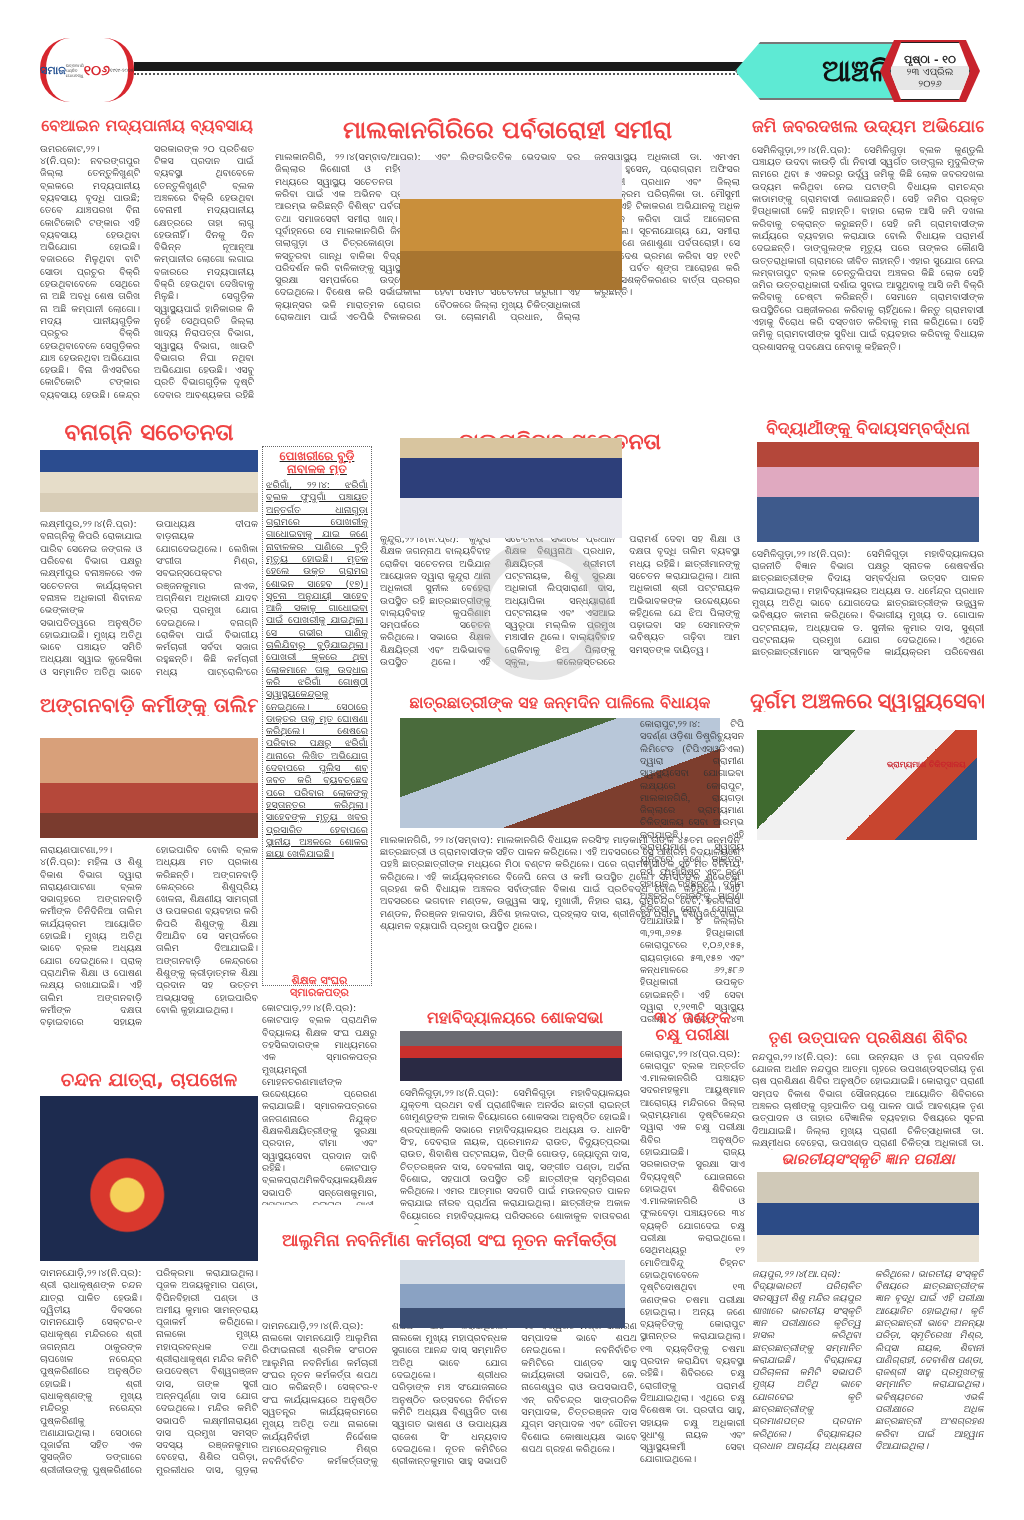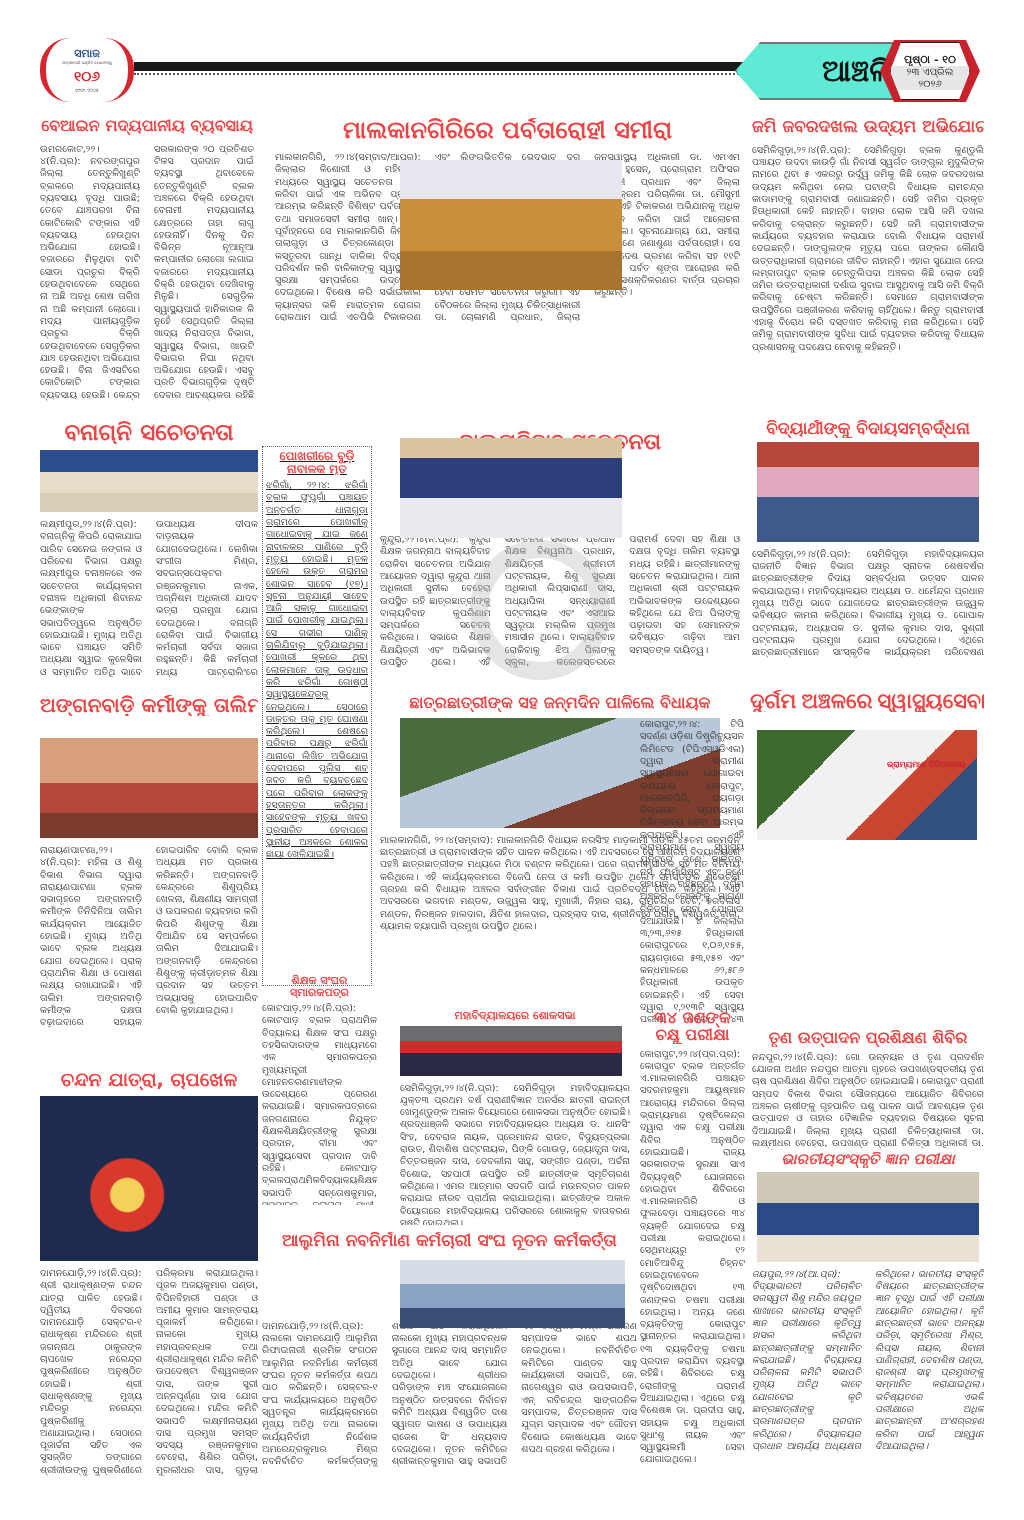--- a/index.html
+++ b/index.html
@@ -1,21 +1,21 @@
 <!DOCTYPE html>
 <html><head>
 <meta charset="utf-8">
 <style>
   * { box-sizing: border-box; margin: 0; padding: 0; }
   html, body { width: 1024px; height: 1520px; background: #fff; overflow: hidden; }
   body { font-family: "DejaVu Sans", sans-serif; color: #222; position: relative; }
 
   
   .masthead { position: absolute; left: 0; top: 0; width: 1024px; height: 110px; }
-  .logo { position: absolute; left: 40px; top: 38px; width: 94px; height: 64px; border-left: 6px solid #d7262e; border-right: 6px solid #d7262e; border-radius: 30px; display:flex; flex-direction:column; align-items:center; justify-content:center; }
+  .logo { position: absolute; left: 40px; top: 38px; width: 94px; height: 64px; border-left: 6px solid #d7262e; border-right: 6px solid #d7262e; border-radius: 30px; display:flex; flex-direction:row; align-items:center; justify-content:center; }
   .logo .t1 { font-size: 11px; color: #1f4d8f; font-weight: bold; }
   .logo .t2 { font-size: 4px; color:#333; }
   .logo .num { font-size: 14px; font-weight: bold; color: #d7262e; line-height: 22px; }
   .logo .yrs { font-size: 5px; color: #333; }
   .rule-thick { position: absolute; left: 134px; top: 62px; width: 620px; height: 9px; background: #1a1a1a; }
   .rule-dots { position: absolute; left: 134px; top: 73px; width: 620px; height: 3px; border-top: 2px dotted #555; }
   .section-tab { position: absolute; left: 735px; top: 42px; width: 180px; height: 58px; background: #5eead4; border: 2px solid #777; clip-path: polygon(14% 0, 100% 0, 100% 100%, 14% 100%, 0 50%); display:flex; align-items:center; justify-content:flex-end; padding-left:10px; }
   .section-tab span { font-size: 30px; font-weight: bold; color: #111; }
   .page-badge { position: absolute; left: 880px; top: 40px; width: 100px; height: 62px; background: #c8232c; clip-path: polygon(14% 0, 86% 0, 100% 50%, 86% 100%, 14% 100%, 0 50%); }
   .page-badge-inner { position:absolute; left: 890px; top: 42px; width: 80px; height: 58px; background: #fff; border: 1px solid #222; clip-path: polygon(14% 0, 86% 0, 100% 50%, 86% 100%, 14% 100%, 0 50%); display:flex; flex-direction:column; align-items:center; justify-content:center; }
@@ -126,21 +126,21 @@
 <div class="photo ph-health" style="left:757px;top:730px;width:220px;height:110px;">
   <span style="position:absolute;left:130px;top:30px;font-size:8px;color:#c8232c;font-weight:bold;">ଭ୍ରାମ୍ୟମାଣ ଚିକିତ୍ସାଳୟ</span>
 </div>
 
 <article class="block" style="left:262px;top:975px;width:115px;height:230px;">
   <h3 class="headline" style="font-size:11px;white-space:normal;margin-bottom:4px;">ଶିକ୍ଷକ ସଂଘର ସ୍ମାରକପତ୍ର</h3>
   <p class="body-text">କୋଟପାଡ଼,୨୨।୪(ନି.ପ୍ର): କୋଟପାଡ଼ ବ୍ଲକ ପ୍ରାଥମିକ ବିଦ୍ୟାଳୟ ଶିକ୍ଷକ ସଂଘ ପକ୍ଷରୁ ତହସିଲଦାରଙ୍କ ମାଧ୍ୟମରେ ଏକ ସ୍ମାରକପତ୍ର ମୁଖ୍ୟମନ୍ତ୍ରୀ ମୋହନଚରଣମାଝୀଙ୍କ ଉଦ୍ଦେଶ୍ୟରେ ପ୍ରେରଣ କରାଯାଇଛି। ସ୍ମାରକପତ୍ରରେ ଜନଗଣନାରେ ନିଯୁକ୍ତ ଶିକ୍ଷକଶିକ୍ଷୟିତ୍ରୀଙ୍କୁ ସୁରକ୍ଷା ପ୍ରଦାନ, ବୀମା ଏବଂ ସ୍ୱାସ୍ଥ୍ୟସେବା ପ୍ରଦାନ ଦାବି ରହିଛି। କୋଟପାଡ଼ ବ୍ଲକପ୍ରାଥମିକବିଦ୍ୟାଳୟଶିକ୍ଷକସଂଘ ସଭାପତି ସନ୍ତୋଷକୁମାର, ସମ୍ପାଦକ ତୁଳାରାମ ମାଝୀ, ଲକ୍ଷ୍ମୀନାରାୟଣ ମାଝି, ସୁକାନ୍ତଭତ୍ରା, ବଦ୍ରିନାଥ ନାୟକ ପ୍ରମୁଖ ଉପସ୍ଥିତ ଥିଲେ।</p>
 </article>
 
 <article class="block" style="left:400px;top:1010px;width:230px;height:215px;">
-  <h2 class="headline" style="font-size:11px;margin-bottom:4px;">ମହାବିଦ୍ୟାଳୟରେ ଶୋକସଭା</h2>
+  <h2 class="headline" style="font-size:16px;margin-bottom:4px;">ମହାବିଦ୍ୟାଳୟରେ ଶୋକସଭା</h2>
   <div class="ph-condolence" style="width:222px;height:50px;margin-bottom:6px;"></div>
   <p class="body-text" style="height:140px;">ସେମିଳିଗୁଡ଼ା,୨୨।୪(ନି.ପ୍ର): ସେମିଳିଗୁଡ଼ା ମହାବିଦ୍ୟାଳୟର ଯୁକ୍ତ୩ ପ୍ରଥମ ବର୍ଷ ପ୍ରାଣୀବିଜ୍ଞାନ ଅନର୍ସର ଛାତ୍ରୀ ରାଇନ୍ତୀ ଖେମୁଣ୍ଡୁଙ୍କ ଅକାଳ ବିୟୋଗରେ ଶୋକସଭା ଅନୁଷ୍ଠିତ ହୋଇଛି। ଶ୍ରଦ୍ଧାଞ୍ଜଳି ସଭାରେ ମହାବିଦ୍ୟାଳୟର ଅଧ୍ୟକ୍ଷ ଡ. ଧାନସିଂ ସିଂହ, ଦେବରାଜ ନାୟକ, ପ୍ରେମାନନ୍ଦ ରାଉତ, ବିଦ୍ୟୁତ୍‌ପ୍ରଭା ରାଉତ, ଶିବାଶିଷ ପଟ୍ଟନାୟକ, ପିଙ୍କି ଗୋଉଡ଼, ଜ୍ୟୋତ୍ସ୍ନା ଦାସ, ଚିତ୍ତରଞ୍ଜନ ଦାସ, ଦେବଲୀନା ସାହୁ, ସଙ୍ଗୀତ ପଣ୍ଡା, ଅର୍ଚ୍ଚନା ବିଶୋଇ, ସହପାଠୀ ଉପସ୍ଥିତ ରହି ଛାତ୍ରୀଙ୍କ ସ୍ମୃତିଚାରଣ କରିଥିଲେ। ଏମର ଆତ୍ମାର ସଦଗତି ପାଇଁ ମଉନବ୍ରତ ପାଳନ କରାଯାଇ ନୀରବ ପ୍ରାର୍ଥନା କରାଯାଇଥିଲା। ଛାତ୍ରୀଙ୍କ ଅକାଳ ବିୟୋଗରେ ମହାବିଦ୍ୟାଳୟ ପରିସରରେ ଶୋକାକୁଳ ବାତାବରଣ ସୃଷ୍ଟି ହୋଇଥିଲା।</p>
 </article>
 
 <article class="block" style="left:640px;top:1010px;width:105px;height:470px;">
   <h2 class="headline" style="font-size:16px;white-space:normal;margin-bottom:4px;">୩୪ ଜଣଙ୍କ ଚକ୍ଷୁ ପରୀକ୍ଷା</h2>
   <p class="body-text">କୋରାପୁଟ,୨୨।୪(ପ୍ର.ପ୍ର): କୋରାପୁଟ ବ୍ଲକ ଅନ୍ତର୍ଗତ ଏ.ମାଲକାନଗିରି ପଞ୍ଚାୟତ ସଦରମହକୁମା ଆୟୁଷ୍ମାନ ଆରୋଗ୍ୟ ମନ୍ଦିରରେ ଜିଲ୍ଲା ଭ୍ରାମ୍ୟମାଣ ଦୃଷ୍ଟିକେନ୍ଦ୍ର ଦ୍ୱାରା ଏକ ଚକ୍ଷୁ ପରୀକ୍ଷା ଶିବିର ଅନୁଷ୍ଠିତ ହୋଇଯାଇଛି। ରାଜ୍ୟ ସରକାରଙ୍କ ସୁରକ୍ଷା ସାଏ ଦିବ୍ୟଦୃଷ୍ଟି ଯୋଜନାରେ ହୋଇଥିବା ଶିବିରରେ ଏ.ମାଲକାନଗିରି ଓ ଫୁଲବେଡ଼ା ପଞ୍ଚାୟତରେ ୩୪ ବ୍ୟକ୍ତି ଯୋଗଦେଇ ଚକ୍ଷୁ ପରୀକ୍ଷା କରାଇଥିଲେ। ସେଥିମଧ୍ୟରୁ ୧୨ ମୋତିଆବିନ୍ଦୁ ଚିହ୍ନଟ ହୋଇଥିବାବେଳେ ଦୃଷ୍ଟିଦୋଷଥିବା ୧୩ ଜଣଙ୍କର ଚଷମା ପରୀକ୍ଷା ହୋଇଥିଲା। ଅନ୍ୟ ଜଣେ ବ୍ୟକ୍ତିଙ୍କୁ କୋରାପୁଟ ସ୍ଥାନାନ୍ତର କରାଯାଇଥିଲା। ୧୩ ବ୍ୟକ୍ତିଙ୍କୁ ଚଷମା ପ୍ରଦାନ କରାଯିବା ବ୍ୟବସ୍ଥା ରହିଛି। ଶିବିରରେ ଚକ୍ଷୁ ରୋଗୀଙ୍କୁ ପରାମର୍ଶ ଦିଆଯାଇଥିଲା। ଏଥିରେ ଚକ୍ଷୁ ବିଶେଷଜ୍ଞ ଡା. ପ୍ରଦୀପ ସାହୁ, ସହାୟକ ଚକ୍ଷୁ ଅଧିକାରୀ ସୁଧାଂଶୁ ନାୟକ ଏବଂ ସ୍ୱାସ୍ଥ୍ୟକର୍ମୀ ସେବା ଯୋଗାଇଥିଲେ।</p>
 </article>
 
 <article class="block" style="left:752px;top:1030px;width:232px;height:120px;">

